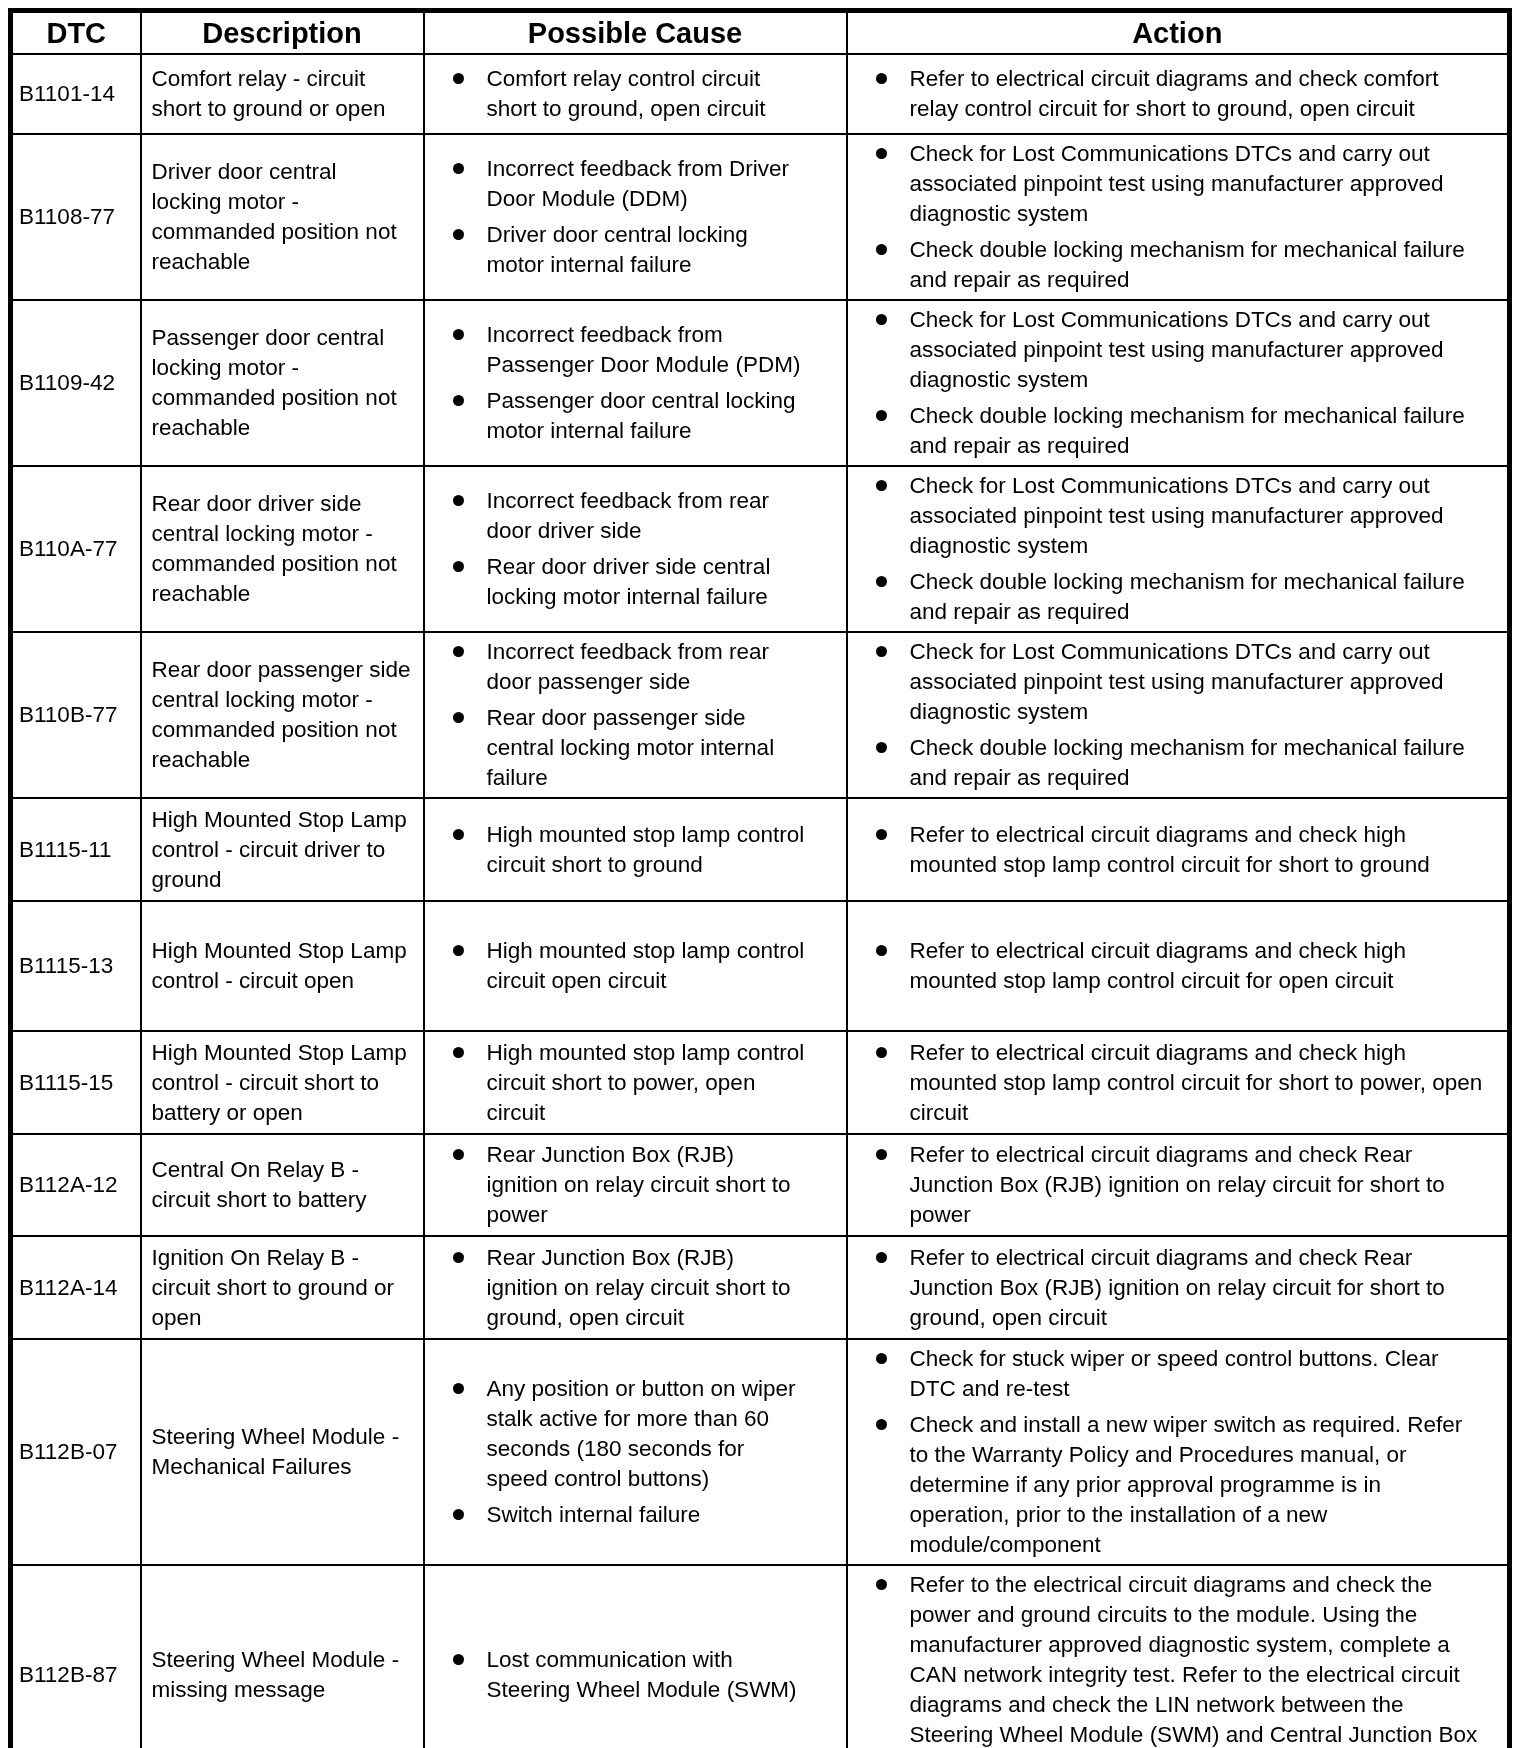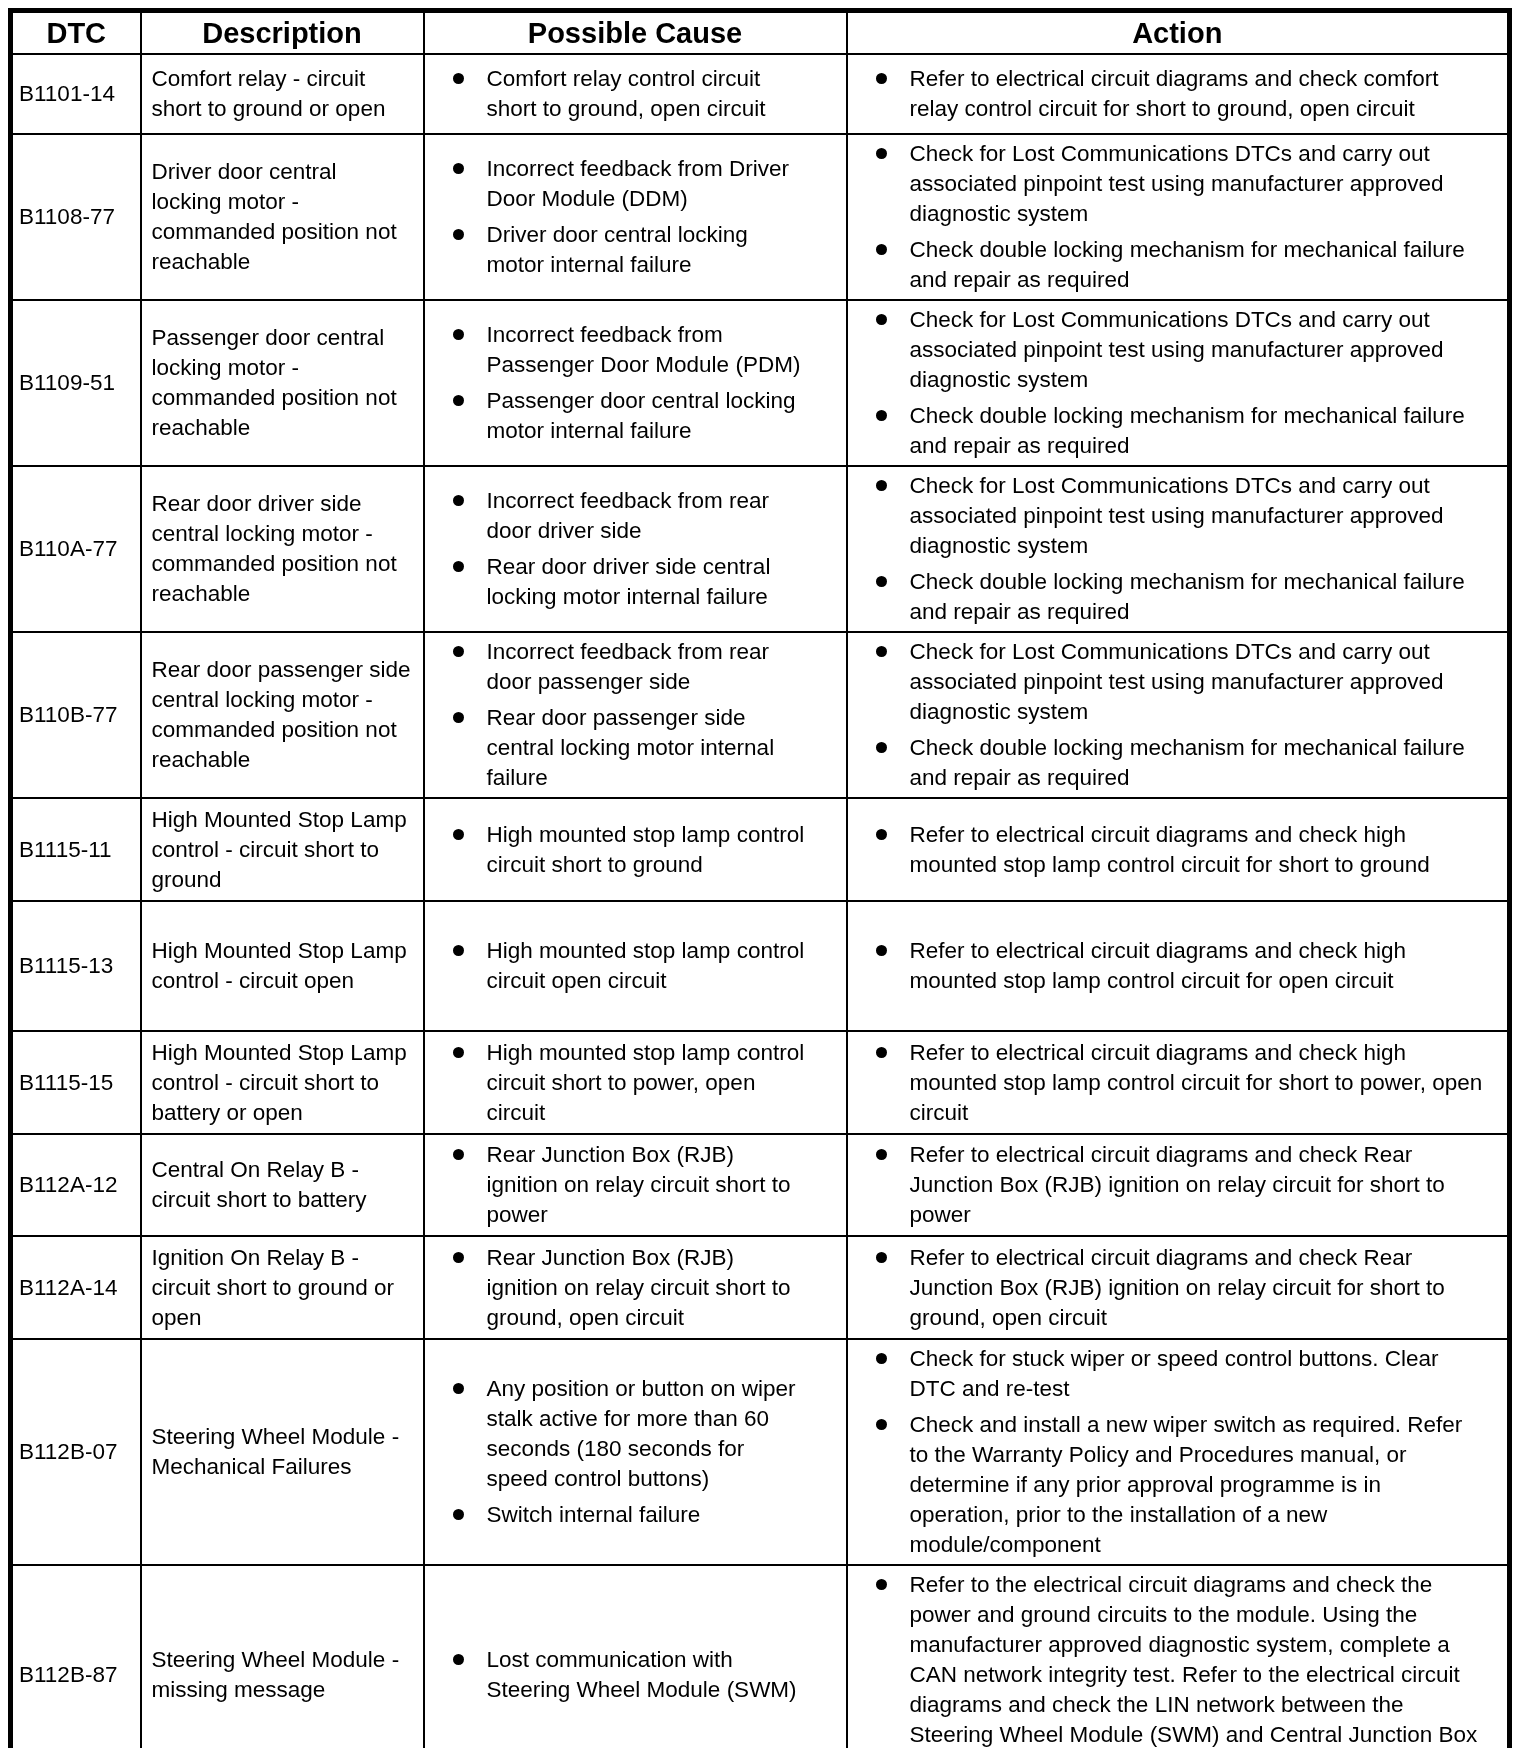--- a/index.html
+++ b/index.html
@@ -112,21 +112,21 @@
             </ul>
     </td>
     <td class="action-col">
       <ul class="bullets">
               <li>Check for Lost Communications DTCs and carry out associated pinpoint test using manufacturer approved diagnostic system</li>
               <li>Check double locking mechanism for mechanical failure and repair as required</li>
             </ul>
     </td>
   </tr>
         <tr style="height: 162px;">
-    <td class="dtc-col">B1109-51</td>
+    <td class="dtc-col">B1109-42</td>
     <td class="desc-col">Passenger door central locking motor - commanded position not reachable</td>
     <td class="cause-col">
       <ul class="bullets">
               <li>Incorrect feedback from Passenger Door Module (PDM)</li>
               <li>Passenger door central locking motor internal failure</li>
             </ul>
     </td>
     <td class="action-col">
       <ul class="bullets">
               <li>Check for Lost Communications DTCs and carry out associated pinpoint test using manufacturer approved diagnostic system</li>
@@ -161,21 +161,21 @@
     </td>
     <td class="action-col">
       <ul class="bullets">
               <li>Check for Lost Communications DTCs and carry out associated pinpoint test using manufacturer approved diagnostic system</li>
               <li>Check double locking mechanism for mechanical failure and repair as required</li>
             </ul>
     </td>
   </tr>
         <tr style="height: 103px;">
     <td class="dtc-col">B1115-11</td>
-    <td class="desc-col">High Mounted Stop Lamp control - circuit short to ground</td>
+    <td class="desc-col">High Mounted Stop Lamp control - circuit driver to ground</td>
     <td class="cause-col">
       <ul class="bullets">
               <li>High mounted stop lamp control circuit short to ground</li>
             </ul>
     </td>
     <td class="action-col">
       <ul class="bullets">
               <li>Refer to electrical circuit diagrams and check high mounted stop lamp control circuit for short to ground</li>
             </ul>
     </td>

